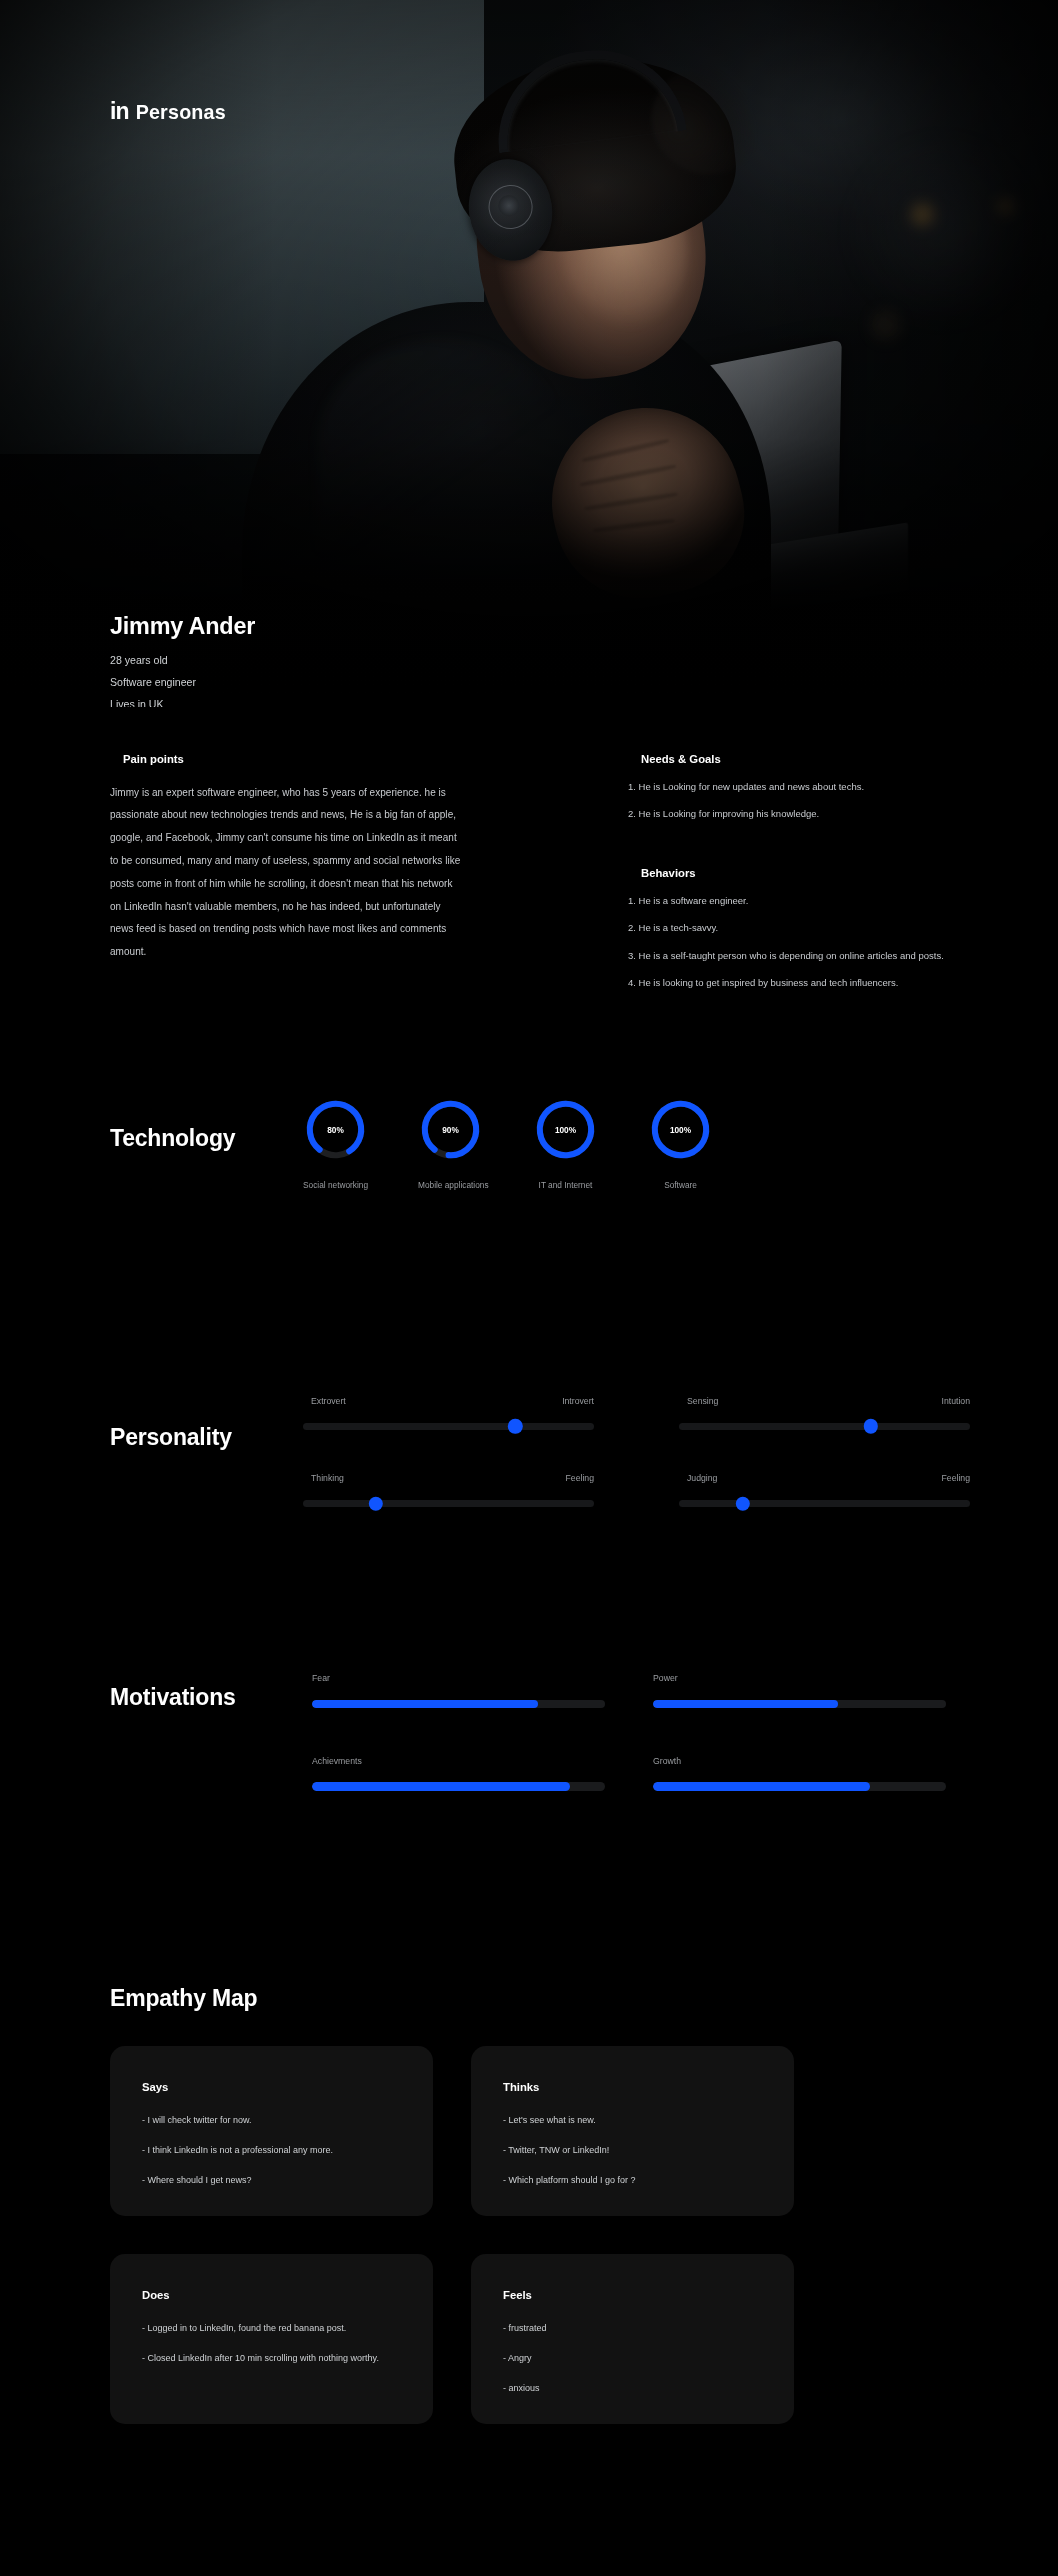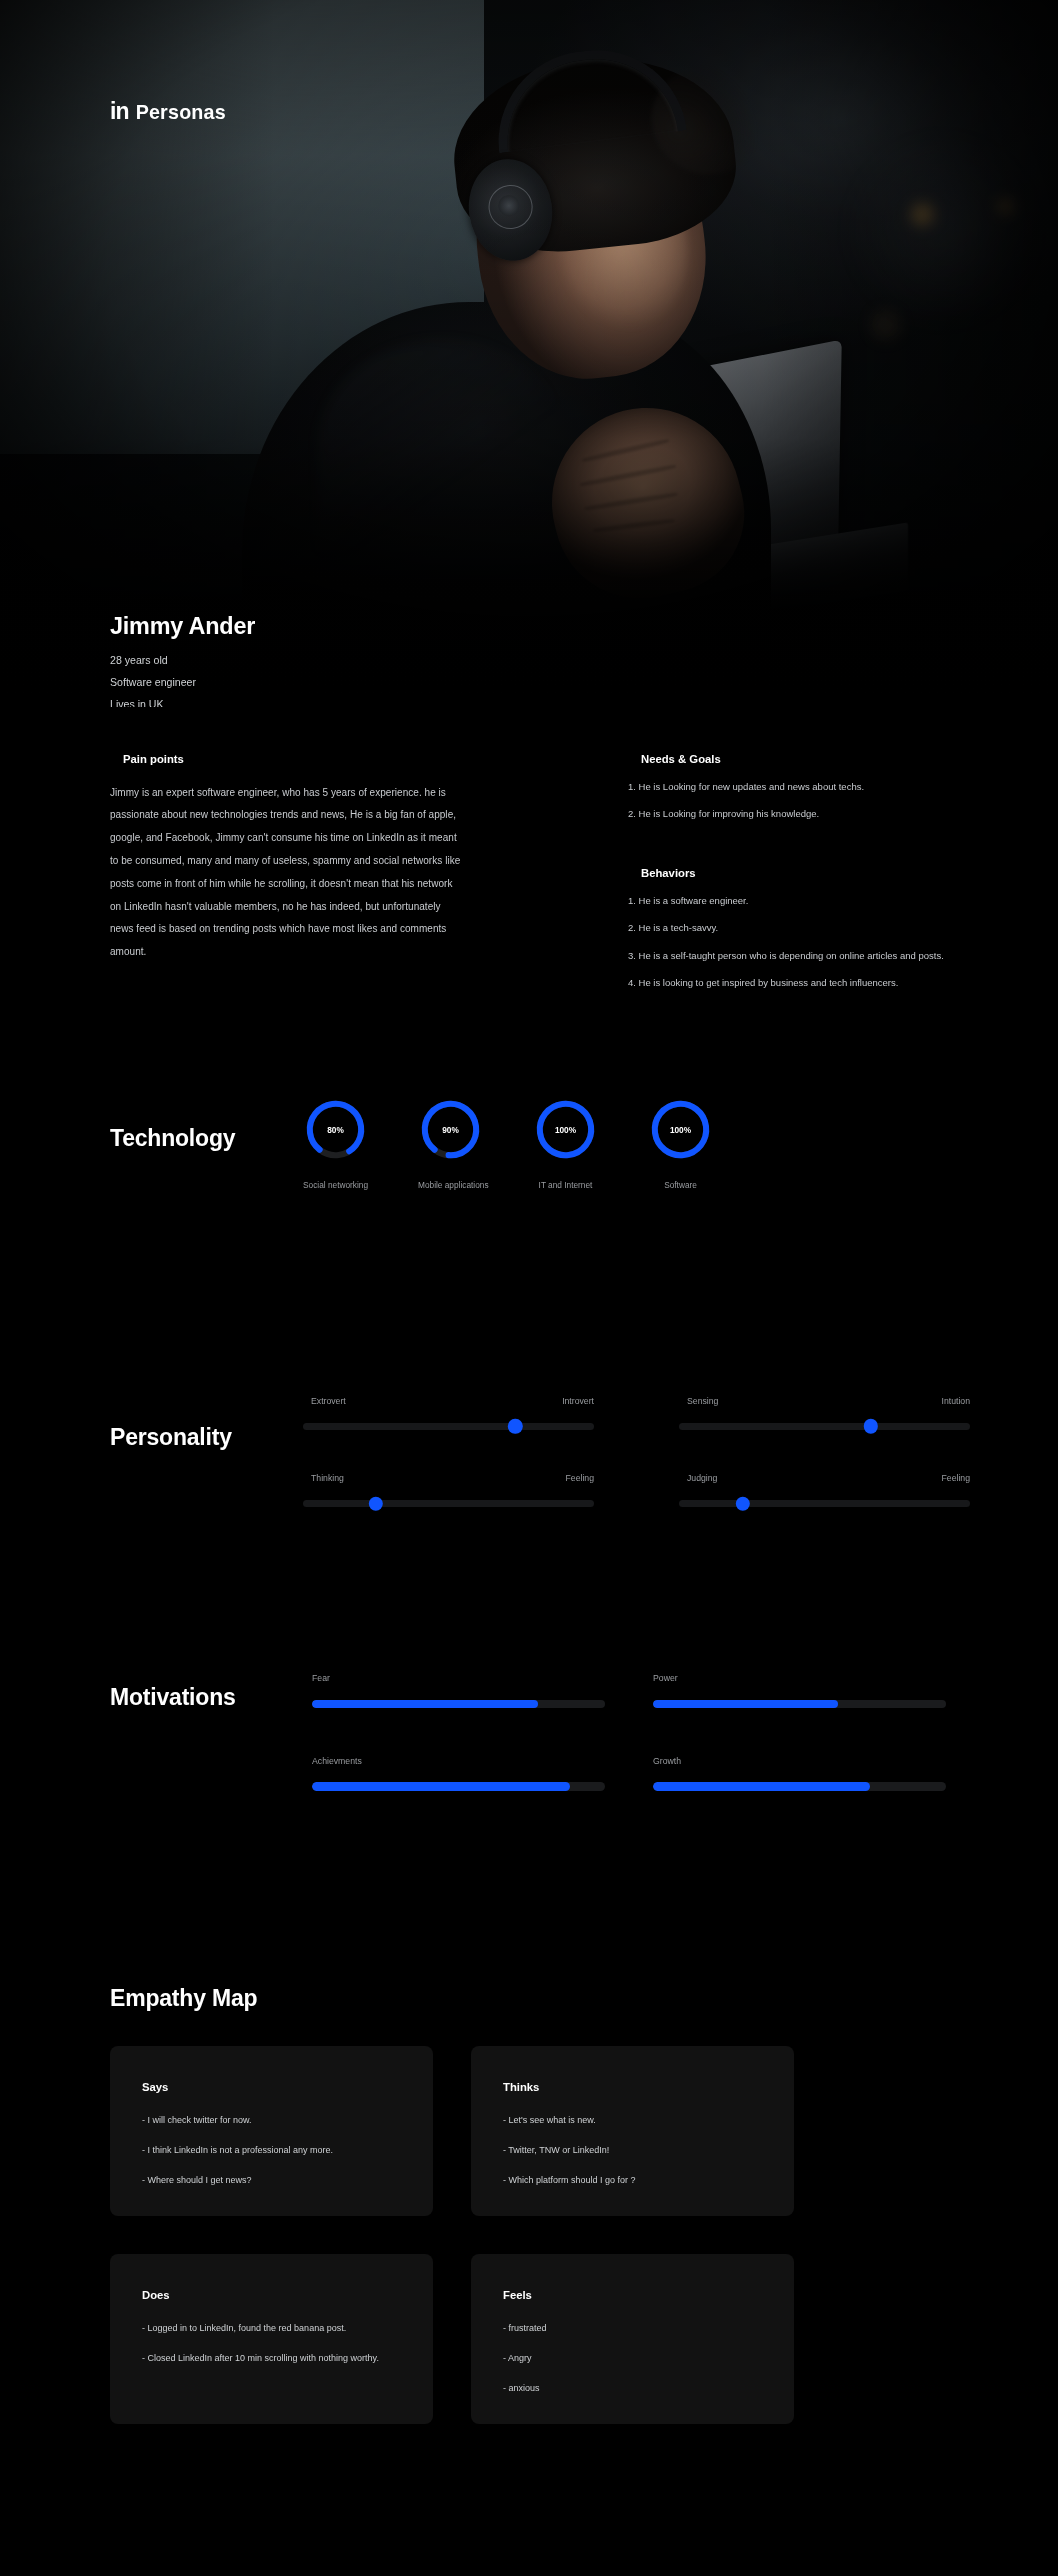--- a/index.html
+++ b/index.html
@@ -177,21 +177,21 @@
   }
 
   
   .bar-grid { display:grid; grid-template-columns:293px 293px; column-gap:85px; row-gap:43px;gap:48px; }
   .bar-label { font-size:8.7px; color:#9a9da1; font-weight:300; margin-bottom:16.6px; }
   .bar-track { height:8.3px; background:#1a1b1d; border-radius:4.5px; overflow:hidden; }
   .bar-fill { height:100%; background:#1055ff; border-radius:4.5px; }
 
   
   .emp-grid { display:grid; grid-template-columns:323px 323px; column-gap:38px; row-gap:38px; }
-  .emp-card { background:#121212; border-radius:8px; padding:35px 32px; height:170px; }
+  .emp-card { background:#121212; border-radius:15px; padding:35px 32px; height:170px; }
   .emp-title { font-size:11.3px; font-weight:bold; color:#fff; margin-bottom:23px; }
   .emp-line { font-size:9px; color:#cfd2d5; font-weight:300; line-height:1; margin-bottom:21px; }
 </style>
 </head>
 <body>
 
 <div class="hero">
   <div class="hero-photo">
     <div class="bg-wall"></div>
     <div class="bg-room"></div>

